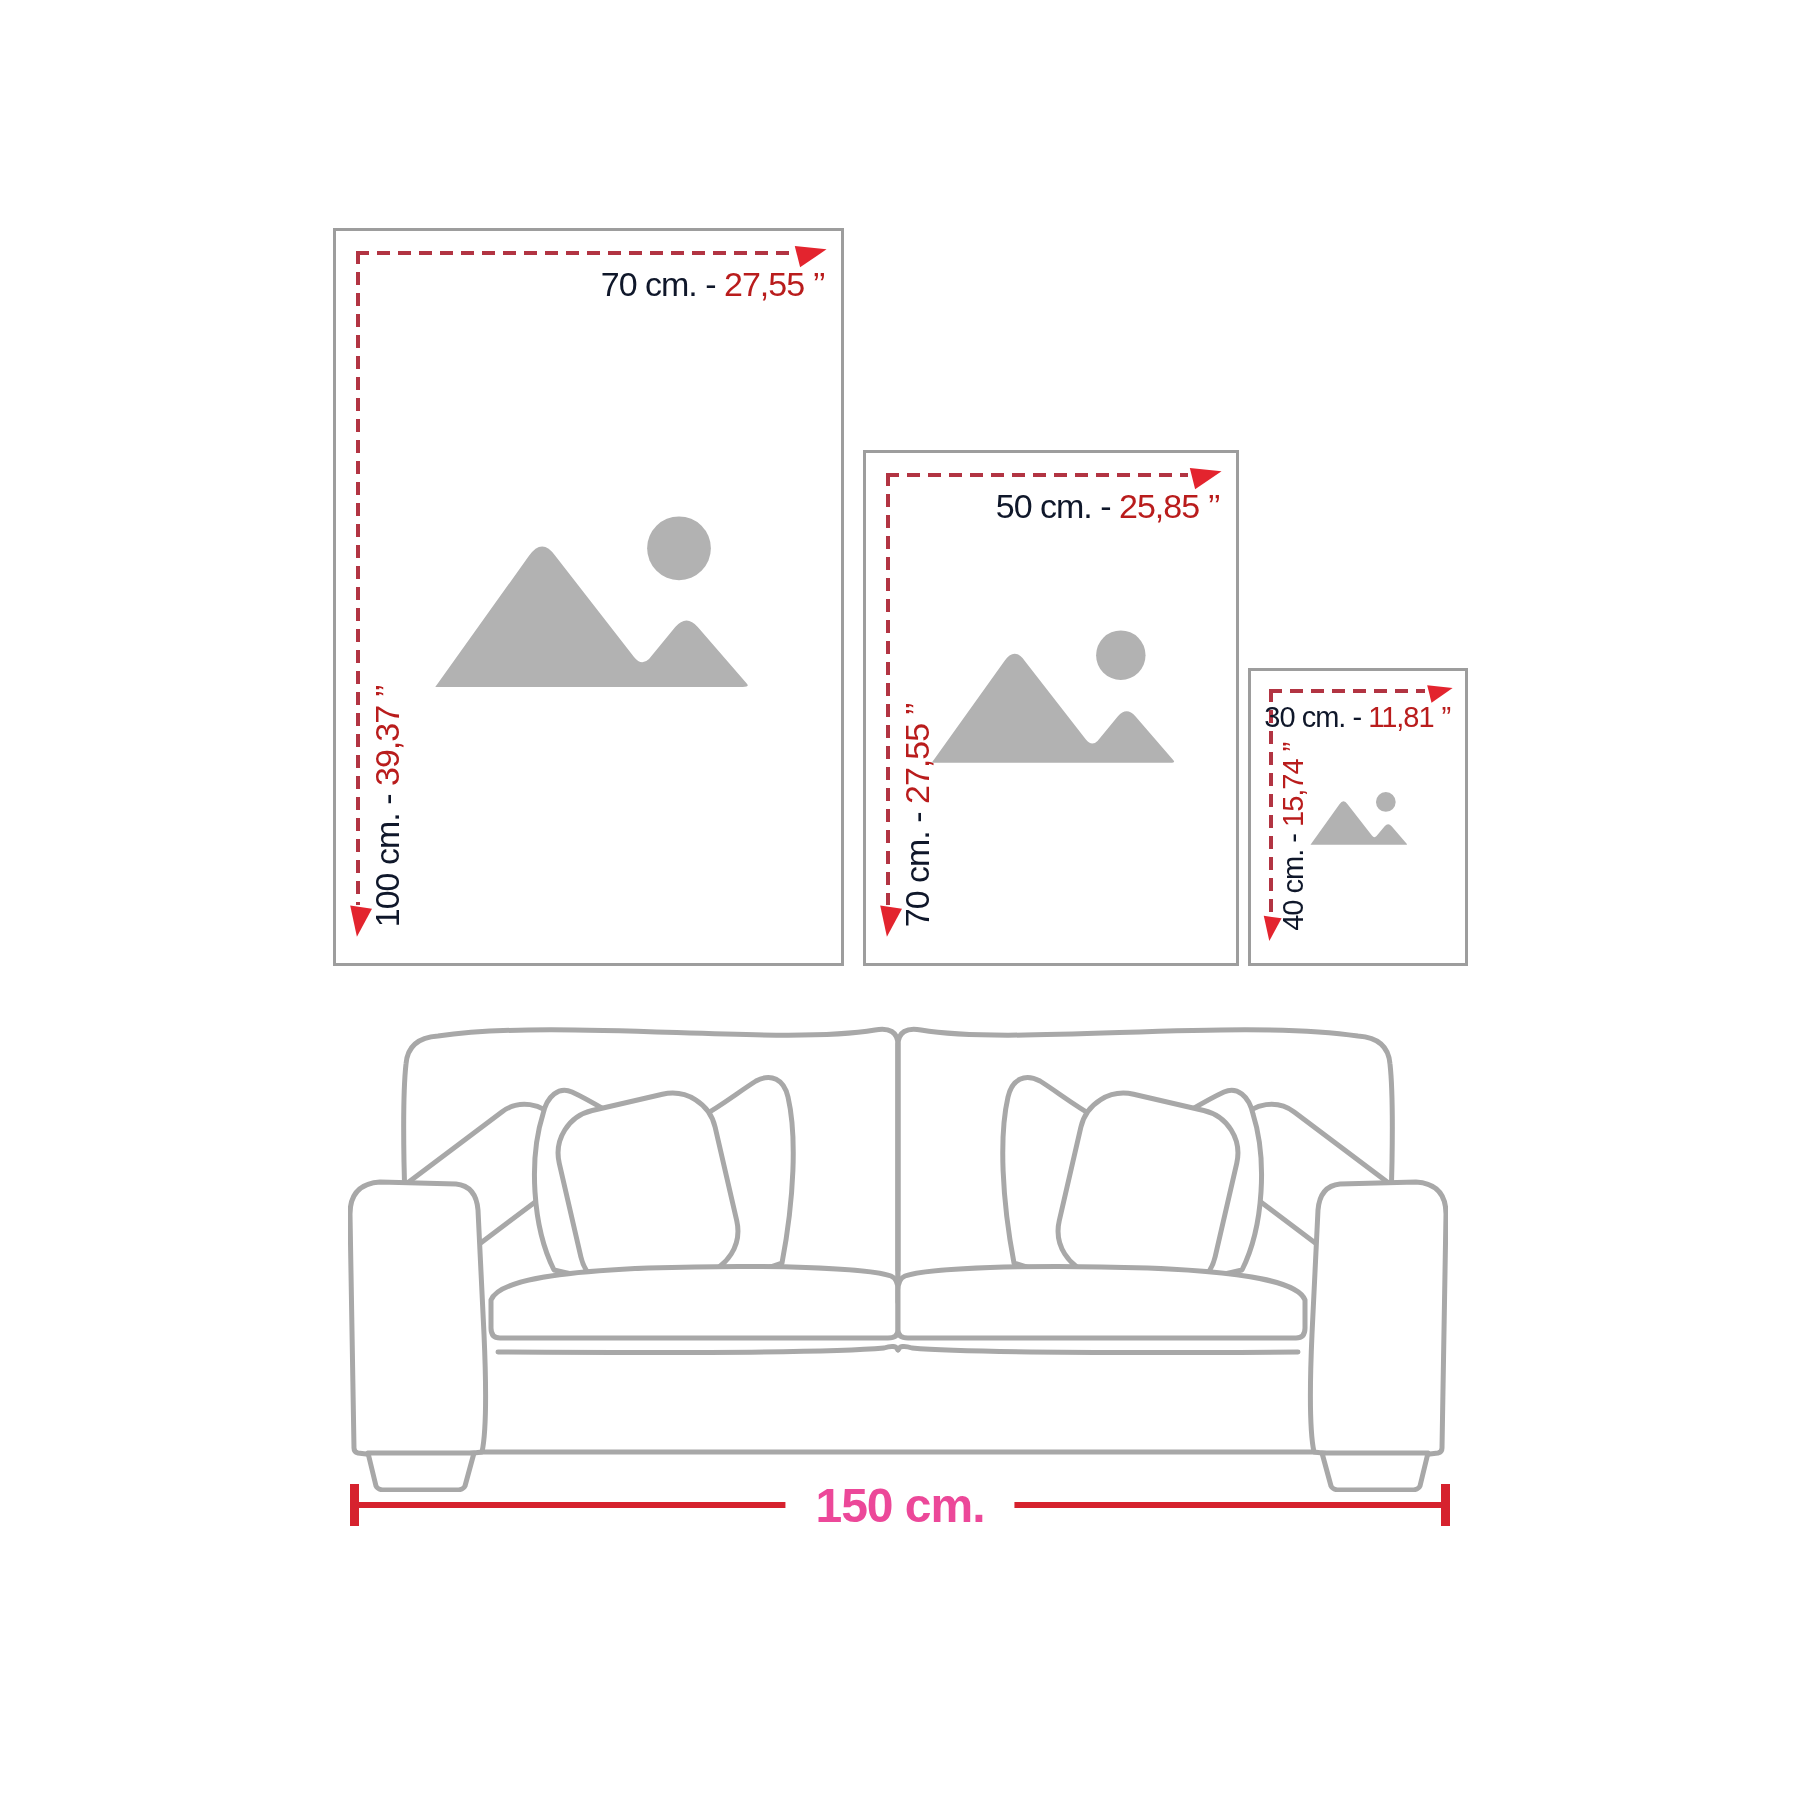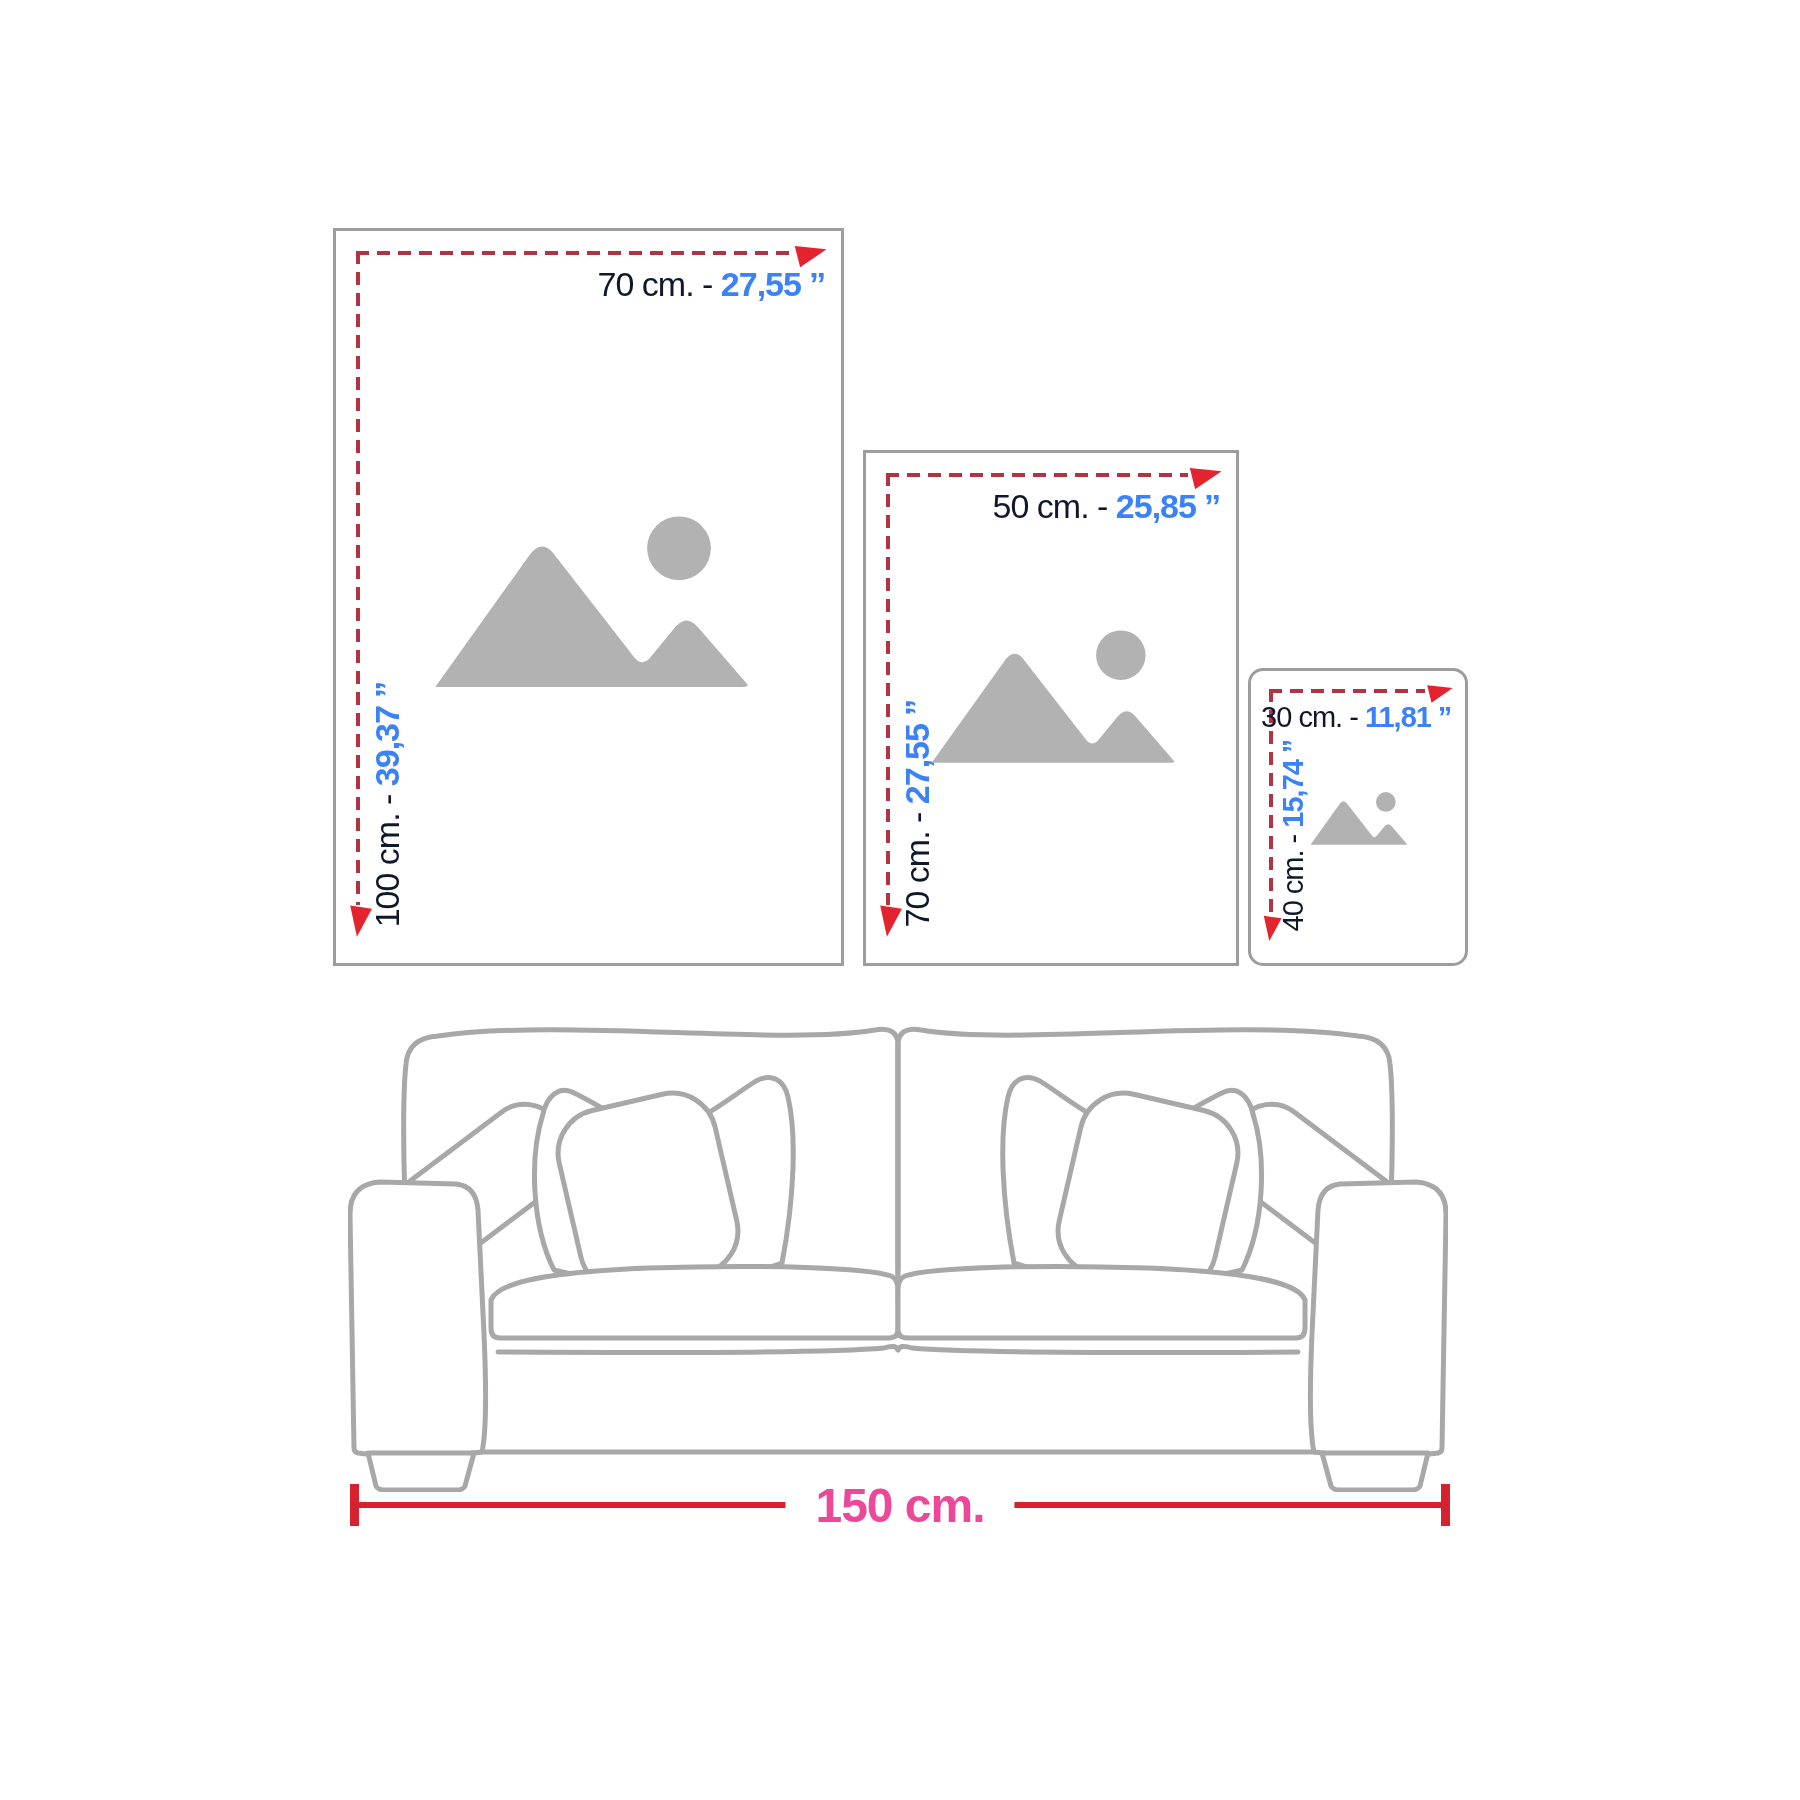--- a/index.html
+++ b/index.html
@@ -4,21 +4,21 @@
 <style>
   html,body{margin:0;padding:0;background:#fff;}
   .canvas{
     position:relative;width:1800px;height:1800px;background:#ffffff;overflow:hidden;
     font-family:"Liberation Sans","DejaVu Sans",sans-serif;
   }
   
   .frame{position:absolute;background:#fff;border:3px solid #9d9d9d;}
   #frame1{left:333px;top:228px;width:505px;height:732px;}
   #frame2{left:863px;top:450px;width:370px;height:510px;}
-  #frame3{left:1248px;top:668px;width:214px;height:292px;border-radius:15px;}
+  #frame3{left:1248px;top:668px;width:214px;height:292px;}
 
   .dash-h{position:absolute;height:4px;
     background:repeating-linear-gradient(90deg,#b23442 0 13px,rgba(0,0,0,0) 13px 21px);}
   .dash-v{position:absolute;width:4px;
     background:repeating-linear-gradient(180deg,#b23442 0 13px,rgba(0,0,0,0) 13px 21px);}
   #frame1 .dash-h,#frame2 .dash-h{left:20px;top:20px;right:48px;}
   #frame1 .dash-v,#frame2 .dash-v{left:20px;top:20px;bottom:58px;}
   #frame3 .dash-h{left:18px;top:18px;right:40px;}
   #frame3 .dash-v{left:18px;top:18px;bottom:50px;}
 
@@ -34,21 +34,21 @@
   .w-label{position:absolute;white-space:nowrap;letter-spacing:-1px;}
   #frame1 .w-label,#frame2 .w-label{top:34px;right:16px;font-size:34px;}
   #frame3 .w-label{top:30px;right:14px;font-size:29px;}
 
   .h-label{position:absolute;white-space:nowrap;letter-spacing:-1px;
     writing-mode:vertical-rl;transform:rotate(180deg);}
   #frame1 .h-label,#frame2 .h-label{left:32px;bottom:36px;font-size:34px;}
   #frame3 .h-label{left:26px;bottom:32px;font-size:29px;}
 
   .t-gray{color:#0f172a;}
-  .t-dark{color:#3b82f6;font-weight:bold;}
+  .t-dark{color:#b91c1c;font-weight:normal;}
 
   .ph-icon{position:absolute;left:50%;top:50%;transform:translate(-50%,-50%);}
   #frame1 .ph-icon{width:330px;}
   #frame2 .ph-icon{width:256px;top:47%;}
   #frame3 .ph-icon{width:102px;}
 
   
   .sofa{position:absolute;left:348px;top:1000px;width:1100px;height:492px;}
 
   

